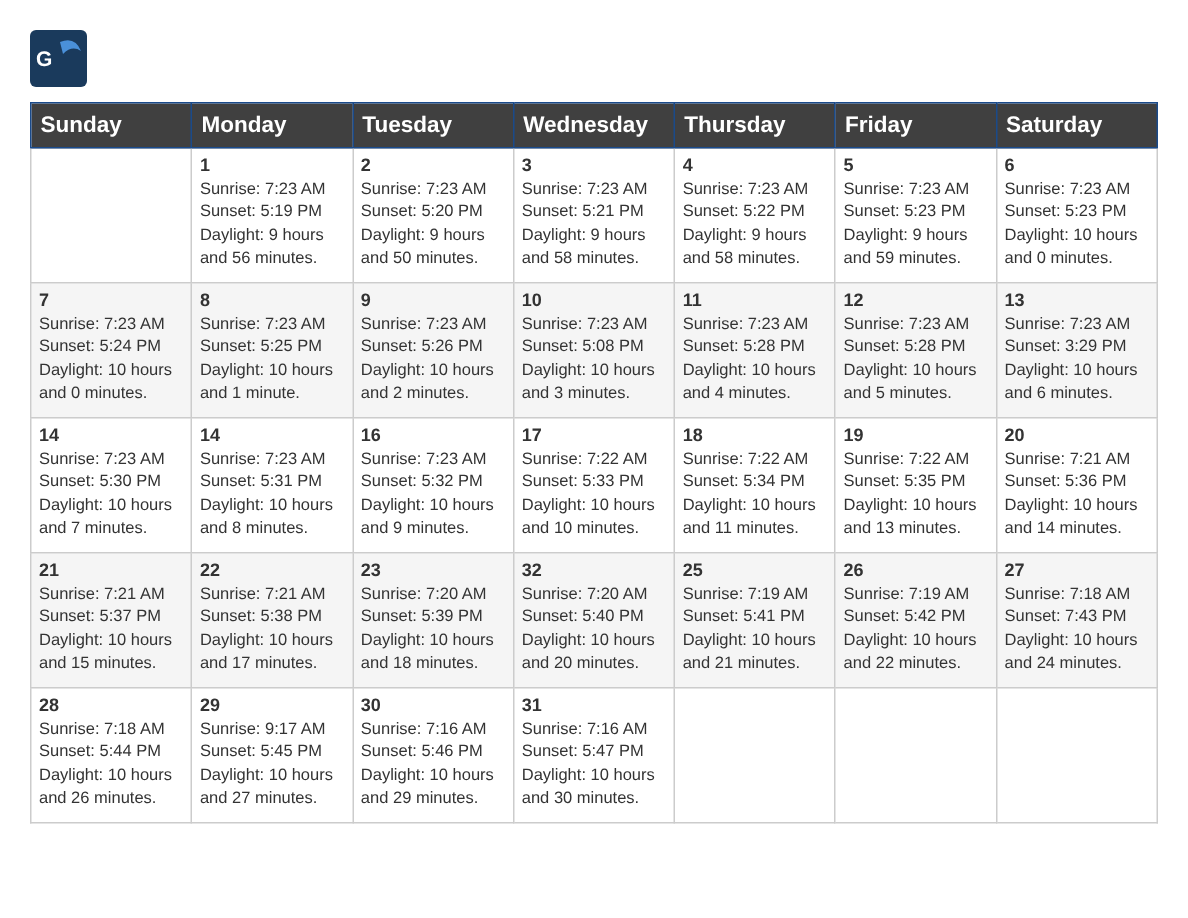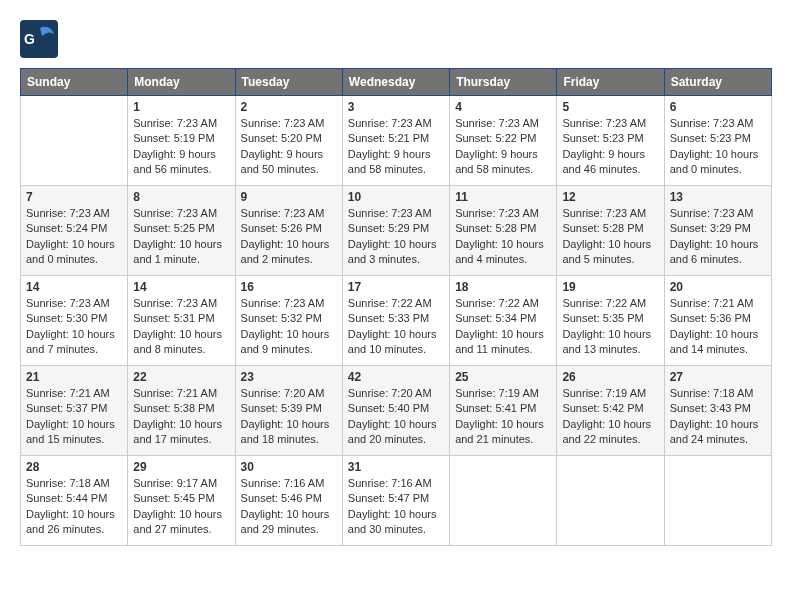--- a/index.html
+++ b/index.html
@@ -32,25 +32,25 @@
     .calendar-subtitle {
       font-size: 16px;
       color: #333;
     }
     table {
       width: 100%;
       border-collapse: collapse;
       table-layout: fixed;
     }
     thead th {
-      background-color: #737373;
+      background-color: #404040;
       color: #fff;
       text-align: left;
       padding: 6px 6px;
-      font-size: 12px;
+      font-size: 15px;
       font-weight: bold;
       border: 1px solid #1a4a8a;
     }
     tbody td {
       vertical-align: top;
       border: 1px solid #ccc;
       padding: 4px 5px;
       font-size: 10.5px;
       color: #333;
       height: 90px;
@@ -151,21 +151,21 @@
             <div>Daylight: 9 hours</div>
             <div>and 58 minutes.</div>
           </div>
         </td>
         <td>
           <span class="day-num">5</span>
           <div class="day-info">
             <div>Sunrise: 7:23 AM</div>
             <div>Sunset: 5:23 PM</div>
             <div>Daylight: 9 hours</div>
-            <div>and 46 minutes.</div>
+            <div>and 59 minutes.</div>
           </div>
         </td>
         <td>
           <span class="day-num">6</span>
           <div class="day-info">
             <div>Sunrise: 7:23 AM</div>
             <div>Sunset: 5:23 PM</div>
             <div>Daylight: 10 hours</div>
             <div>and 0 minutes.</div>
           </div>
@@ -196,21 +196,21 @@
             <div>Sunrise: 7:23 AM</div>
             <div>Sunset: 5:26 PM</div>
             <div>Daylight: 10 hours</div>
             <div>and 2 minutes.</div>
           </div>
         </td>
         <td>
           <span class="day-num">10</span>
           <div class="day-info">
             <div>Sunrise: 7:23 AM</div>
-            <div>Sunset: 5:29 PM</div>
+            <div>Sunset: 5:08 PM</div>
             <div>Daylight: 10 hours</div>
             <div>and 3 minutes.</div>
           </div>
         </td>
         <td>
           <span class="day-num">11</span>
           <div class="day-info">
             <div>Sunrise: 7:23 AM</div>
             <div>Sunset: 5:28 PM</div>
             <div>Daylight: 10 hours</div>
@@ -323,21 +323,21 @@
         <td>
           <span class="day-num">23</span>
           <div class="day-info">
             <div>Sunrise: 7:20 AM</div>
             <div>Sunset: 5:39 PM</div>
             <div>Daylight: 10 hours</div>
             <div>and 18 minutes.</div>
           </div>
         </td>
         <td>
-          <span class="day-num">42</span>
+          <span class="day-num">32</span>
           <div class="day-info">
             <div>Sunrise: 7:20 AM</div>
             <div>Sunset: 5:40 PM</div>
             <div>Daylight: 10 hours</div>
             <div>and 20 minutes.</div>
           </div>
         </td>
         <td>
           <span class="day-num">25</span>
           <div class="day-info">
@@ -353,21 +353,21 @@
             <div>Sunrise: 7:19 AM</div>
             <div>Sunset: 5:42 PM</div>
             <div>Daylight: 10 hours</div>
             <div>and 22 minutes.</div>
           </div>
         </td>
         <td>
           <span class="day-num">27</span>
           <div class="day-info">
             <div>Sunrise: 7:18 AM</div>
-            <div>Sunset: 3:43 PM</div>
+            <div>Sunset: 7:43 PM</div>
             <div>Daylight: 10 hours</div>
             <div>and 24 minutes.</div>
           </div>
         </td>
       </tr>
       <tr>
         <td>
           <span class="day-num">28</span>
           <div class="day-info">
             <div>Sunrise: 7:18 AM</div>

